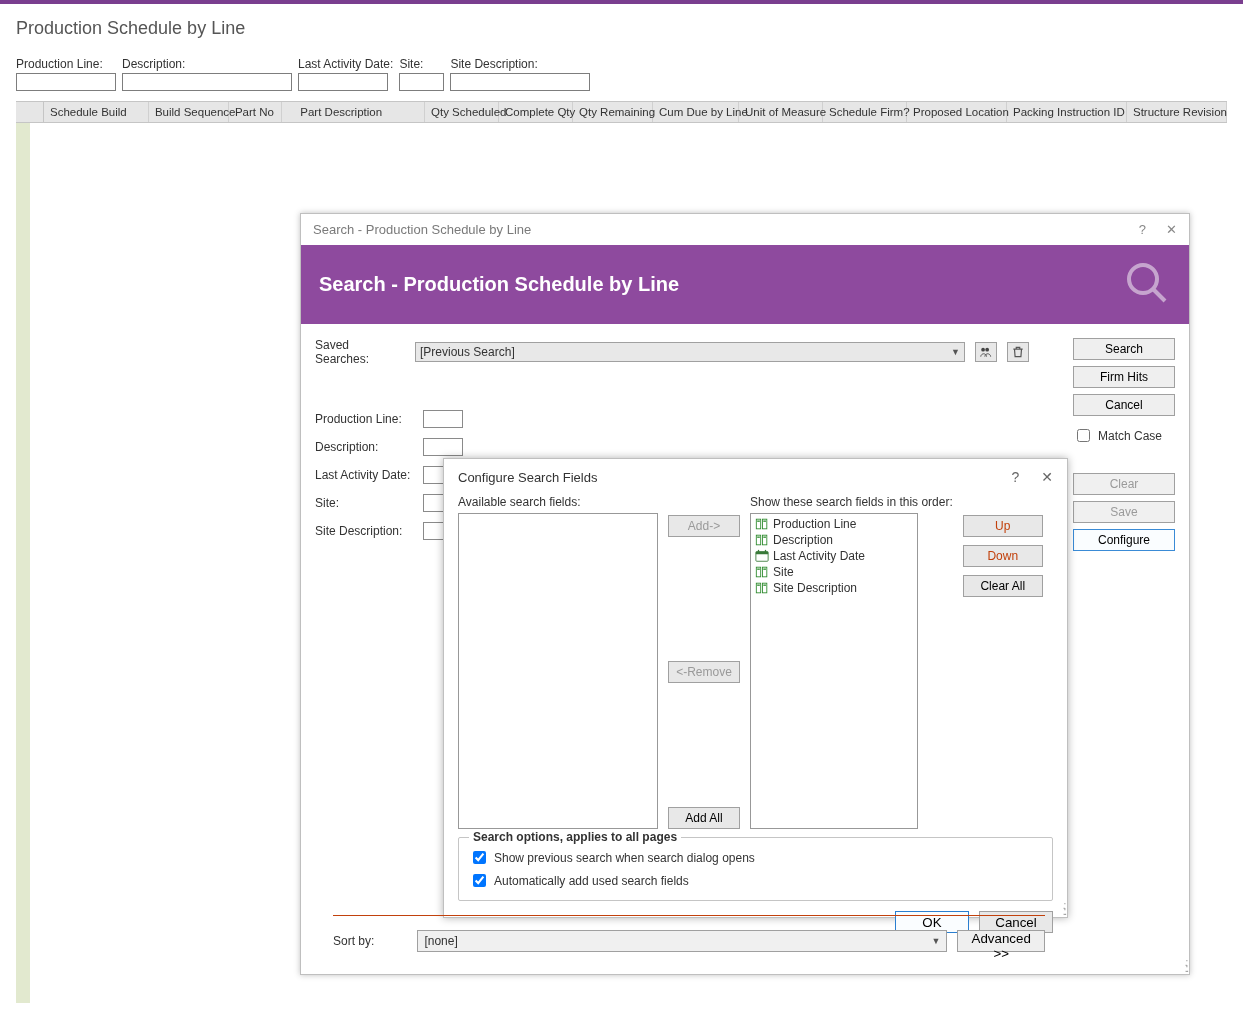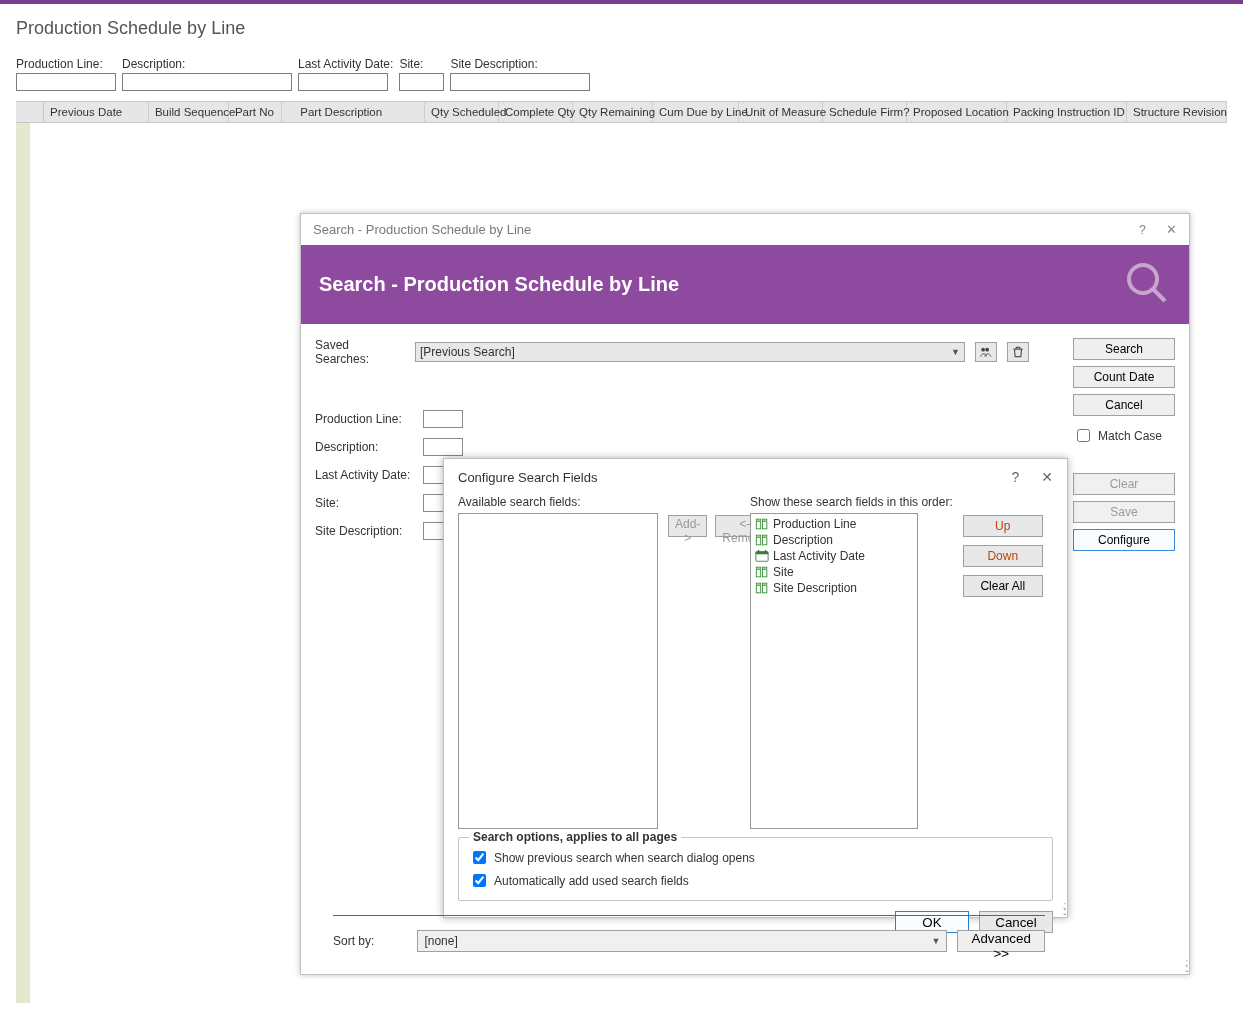--- a/index.html
+++ b/index.html
@@ -202,21 +202,21 @@
     .cfg-list {
       border: 1px solid #989898;
       background: #fff;
       width: 200px;
       height: 316px;
       overflow: auto;
       padding: 2px;
     }
     .cfg-list.right { width: 168px; }
     .cfg-item { display: flex; align-items: center; gap: 4px; padding: 1px 2px; cursor: pointer; }
-    .cfg-btns-col { display: flex; flex-direction: row; gap: 8px; justify-content: flex-start; padding-top: 20px; width: 72px; }
+    .cfg-btns-col { display: flex; flex-direction: column; gap: 8px; justify-content: space-between; padding-top: 20px; width: 72px; }
     .cfg-btns-col button, .cfg-right-btns button {
       height: 22px; border: 1px solid #a0a0a0; background: #e8e8e8; font-family: inherit; font-size: 12px;
     }
     .cfg-btns-col button.disabled { color: #9a9a9a; }
     .cfg-right-btns { display: flex; flex-direction: column; gap: 8px; padding-top: 20px; width: 80px; }
     .cfg-right-btns button.disabled { color: #c2410c; }
 
     .options-group {
       border: 1px solid #c5c5c5;
       margin-top: 8px;
@@ -283,21 +283,21 @@
     </div>
     <div class="filter-field">
       <label>Site Description:</label>
       <input class="w-140" style="">
     </div>
   </div>
 
   <div class="grid-header" id="grid-header">
     <div class="left-gutter"></div>
 
-  <div class="gcell" style="width: 120px;">Previous Date</div>
+  <div class="gcell" style="width: 120px;">Schedule Build</div>
       <div class="gcell" style="width: 80px;">Build Sequence</div>
       <div class="gcell" style="width: 60px;">Part No</div>
       <div class="gcell" style="width: 150px; margin-left: 12px;">Part Description</div>
       <div class="gcell" style="width: 74px;">Qty Scheduled</div>
       <div class="gcell" style="width: 74px;">Complete Qty</div>
       <div class="gcell" style="width: 80px;">Qty Remaining</div>
       <div class="gcell" style="width: 86px; text-align: right;">Cum Due by Line</div>
       <div class="gcell" style="width: 84px;">Unit of Measure</div>
       <div class="gcell" style="width: 84px;">Schedule Firm?</div>
       <div class="gcell" style="width: 100px;">Proposed Location</div>
@@ -474,21 +474,21 @@
         <div class="sort-select">
           <span>[none]</span>
           <span class="chev">▼</span>
         </div>
         <button class="advanced-btn">Advanced &gt;&gt;</button>
       </div>
     </div>
 
     <div class="side-buttons">
       <button>Search</button>
-      <button>Count Date</button>
+      <button>Firm Hits</button>
       <button>Cancel</button>
       <div class="checkbox-row">
         <input type="checkbox" id="mc" style="">
         <label for="mc">Match Case</label>
       </div>
       <div style="height:16px"></div>
       <button class="disabled">Clear</button>
       <button class="disabled">Save</button>
       <button class="focused">Configure</button>
     </div>

